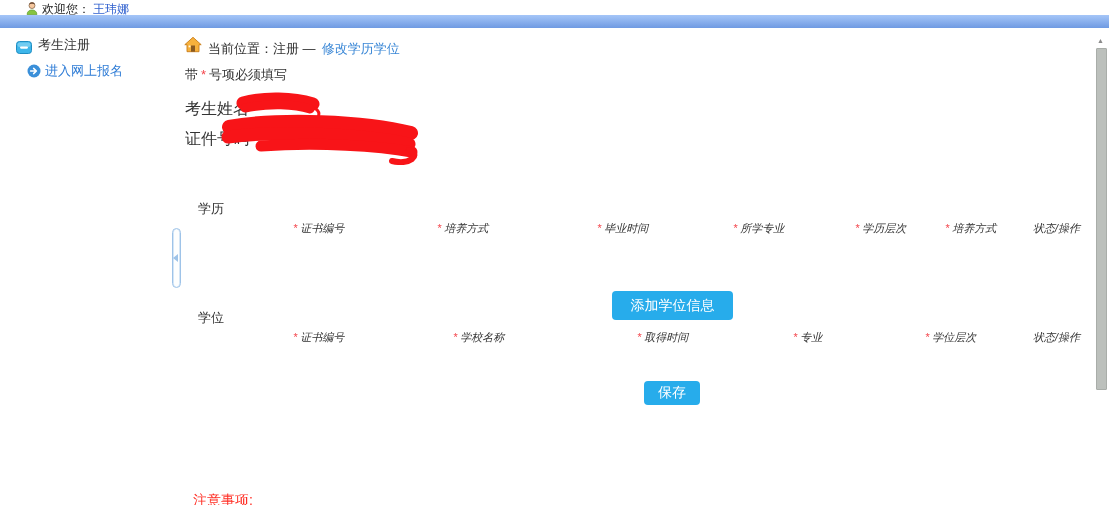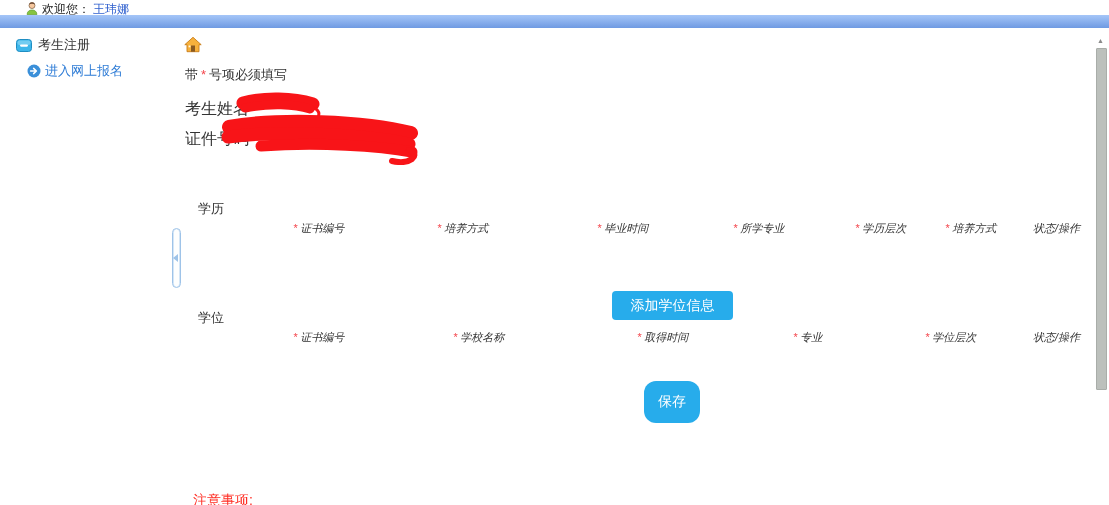--- a/index.html
+++ b/index.html
@@ -9,21 +9,21 @@
 
   
   .welcome-bar { position:absolute; left:0; top:0; width:1109px; height:15px; background:#fff; }
   .user-icon { position:absolute; left:25px; top:1px; width:14px; height:14px; }
   .welcome-text { position:absolute; left:42px; top:1px; font-size:12px; color:#222; white-space:nowrap; }
   .username { color:#2e5fce; margin-left:3px; cursor:pointer; }
   .blue-bar { position:absolute; left:0; top:15px; width:1109px; height:13px;
               background:linear-gradient(#a5c6f8, #6f9ae2); }
 
   
-  .sb-item1 { position:absolute; left:16px; top:36px; display:flex; align-items:center; cursor:pointer; }
+  .sb-item1 { position:absolute; left:16px; top:36px; display:flex; align-items:flex-end; cursor:pointer; }
   .sb-item1 .icon { width:16px; height:13px; margin-right:6px; }
   .sb-item1 .lbl { font-size:13px; color:#333; }
   .sb-item2 { position:absolute; left:27px; top:62px; display:flex; align-items:center; cursor:pointer;text-align:center; }
   .sb-item2 .icon { width:14px; height:14px; margin-right:4px; }
   .sb-item2 .lbl { font-size:13px; color:#2e7cd6; }
 
   
   .home-icon { position:absolute; left:184px; top:36px; width:18px; height:17px; }
   .crumb { position:absolute; left:208px; top:40px; font-size:13px; color:#333; white-space:nowrap; }
   .crumb .link { color:#3a87d6; margin-left:6px; cursor:pointer; }
@@ -39,22 +39,22 @@
   .scr2 { left:219px; top:113px; }
 
   .sec-title { position:absolute; left:198px; font-size:13px; color:#333; }
   .t1 { top:200px; }
   .t2 { top:309px; }
 
   .btn-add { position:absolute; left:612px; width:121px; height:29px; background:#27aceb; color:#fff;
              border:none; border-radius:4px; font-size:14px; font-family:inherit; cursor:pointer; }
   .b1 { top:182px; }
   .b2 { top:291px; }
-  .btn-save { position:absolute; left:644px; top:381px; width:56px; height:42px; background:#27aceb; color:#fff;
-              border:none; border-radius:12px; font-size:14px; font-family:Liberation Sans, sans-serif; cursor:pointer; }
+  .btn-save { position:absolute; left:644px; top:381px; width:56px; height:24px; background:#27aceb; color:#fff;
+              border:none; border-radius:4px; font-size:14px; font-family:Liberation Sans, sans-serif; cursor:pointer; }
 
   .hdr { position:absolute; font-size:11px; color:#333; white-space:nowrap;font-style:italic; }
   .row1 { top:221px; }
   .row2 { top:330px; }
   .hdr .mark { color:#f4444b; margin-right:3px; }
 
   
   .collapse-handle { position:absolute; left:172px; top:228px; width:9px; height:60px; background:#fdfefe;
                      border:1px solid #9ec3e8; border-radius:5px; cursor:pointer;
                      box-shadow:inset 1px 0 0 #d4e6f7, inset -1px 0 0 #d4e6f7; }
@@ -102,20 +102,23 @@
       <path d="M3.6 7 h5.2 M6.6 4.4 L9.4 7 L6.6 9.6" stroke="#fff" stroke-width="1.5" fill="none" stroke-linecap="round" stroke-linejoin="round"></path>
     </svg>
     <span class="lbl">进入网上报名</span>
   </div>
 
   <svg class="home-icon" viewBox="0 0 18 16">
     <path d="M9 0.8 L17.2 8.2 H15 V15.2 H3 V8.2 H0.8 Z" fill="#f7b13c" stroke="#c87d1a" stroke-width="0.9"></path>
     <rect x="7" y="9" width="4" height="6.2" fill="#8a5a20"></rect>
     <rect x="4.6" y="9" width="1.8" height="1.8" fill="#fff7e0"></rect>
   </svg>
+  <div class="crumb">
+    <span>当前位置：注册 —</span><span class="link">修改学历学位</span>
+  </div>
 
   <div class="req-note">
     <span>带</span><span class="star">*</span><span>号项必须填写</span>
   </div>
 
   <div class="field-label f-name">考生姓名</div>
   <div class="field-label f-id">证件号码</div>
 
   <svg class="scribble scr1" width="100" height="30" viewBox="0 0 100 30">
     <path d="M10 12 C 32 6, 60 7, 80 13" stroke="#f81418" stroke-width="13" fill="none" stroke-linecap="round"></path>

